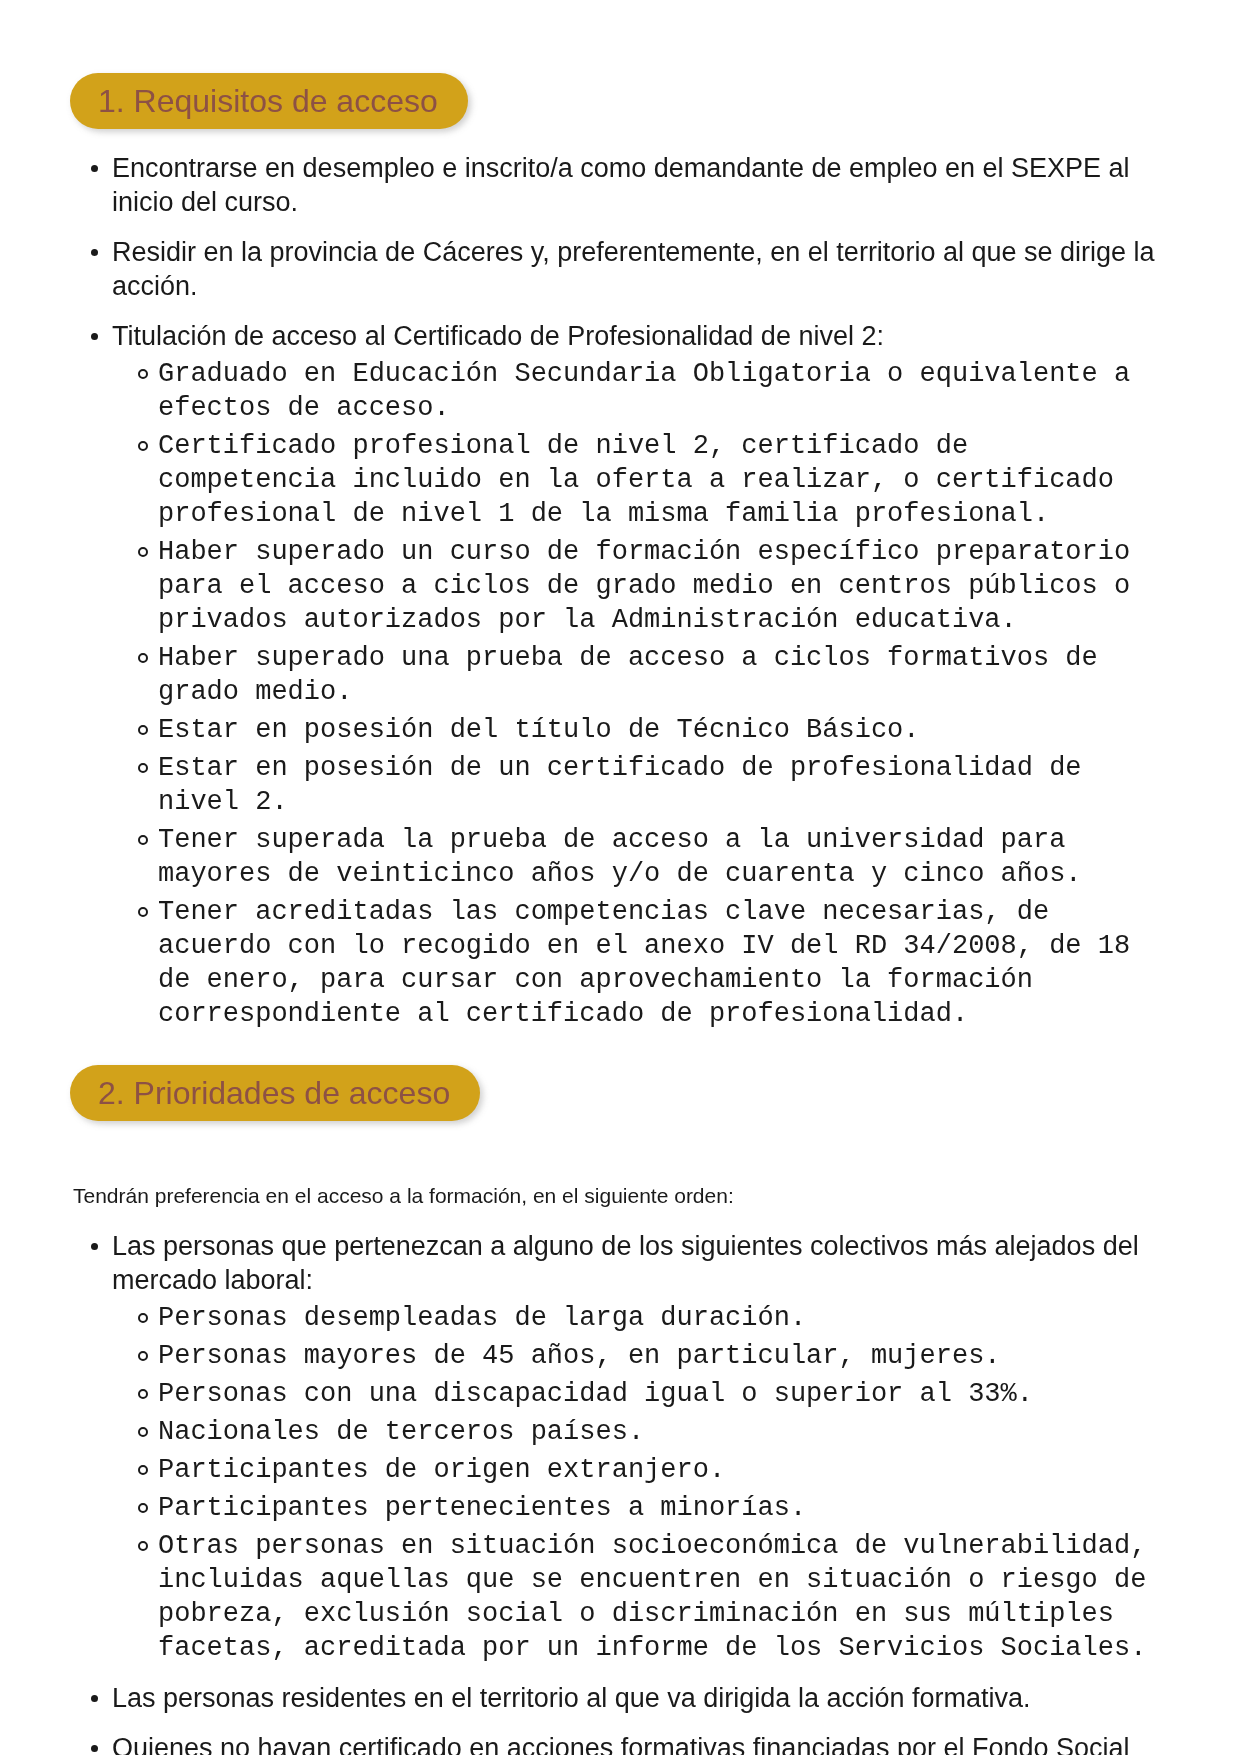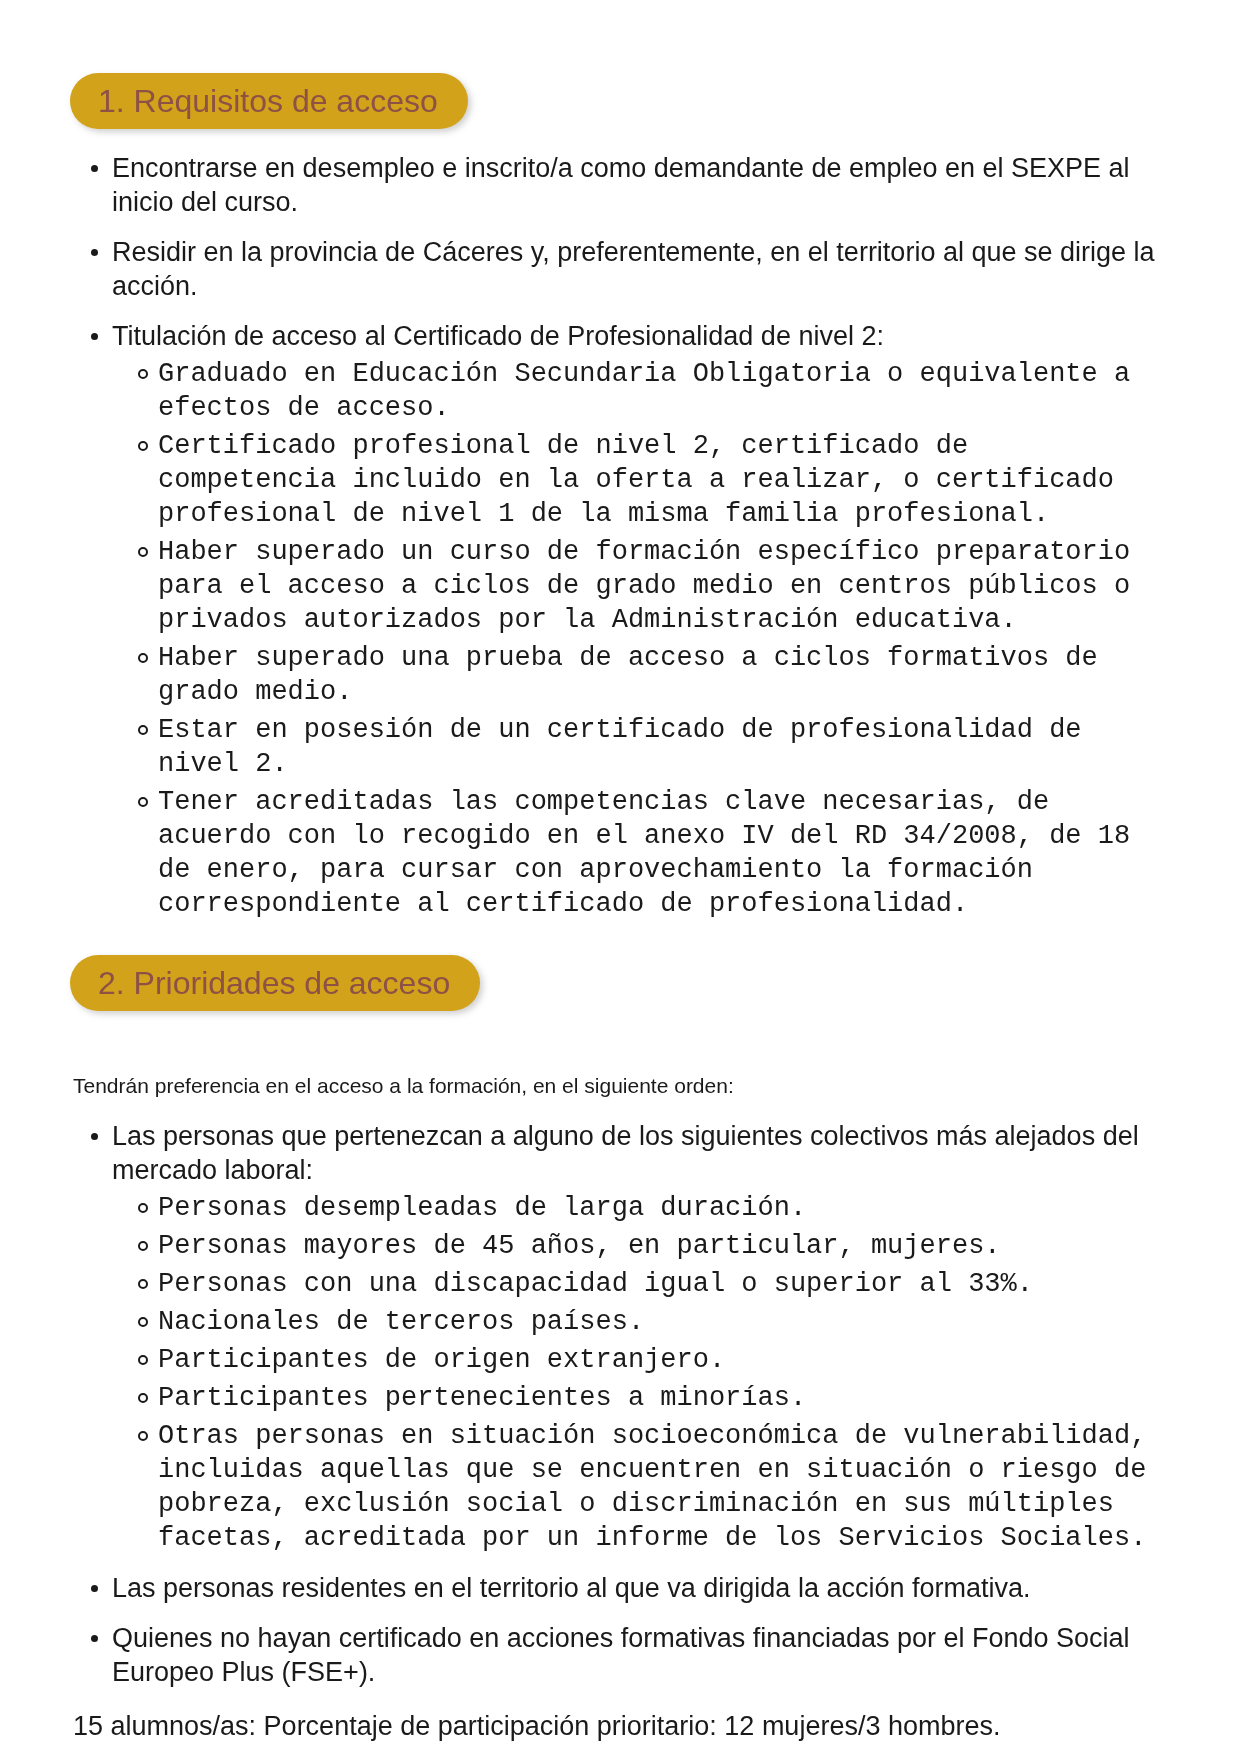--- a/index.html
+++ b/index.html
@@ -75,21 +75,23 @@
 <div class="page">
   <div class="content" id="sections-root">
       <section class="doc-section"><div class="badge">1. Requisitos de acceso</div><ul class="lvl1">
           <li><span>Encontrarse en desempleo e inscrito/a como demandante de empleo en el SEXPE al inicio del curso.</span></li>
           <li><span>Residir en la provincia de Cáceres y, preferentemente, en el territorio al que se dirige la acción.</span></li>
           <li><span>Titulación de acceso al Certificado de Profesionalidad de nivel 2:</span><ul class="lvl2">
               <li>Graduado en Educación Secundaria Obligatoria o equivalente a efectos de acceso.</li>
               <li>Certificado profesional de nivel 2, certificado de competencia incluido en la oferta a realizar, o certificado profesional de nivel 1 de la misma familia profesional.</li>
               <li>Haber superado un curso de formación específico preparatorio para el acceso a ciclos de grado medio en centros públicos o privados autorizados por la Administración educativa.</li>
               <li>Haber superado una prueba de acceso a ciclos formativos de grado medio.</li>
+              <li>Estar en posesión del título de Técnico Básico.</li>
               <li>Estar en posesión de un certificado de profesionalidad de nivel 2.</li>
+              <li>Tener superada la prueba de acceso a la universidad para mayores de veinticinco años y/o de cuarenta y cinco años.</li>
               <li>Tener acreditadas las competencias clave necesarias, de acuerdo con lo recogido en el anexo IV del RD 34/2008, de 18 de enero, para cursar con aprovechamiento la formación correspondiente al certificado de profesionalidad.</li>
             </ul></li>
         </ul></section>
       <section class="doc-section"><div class="badge">2. Prioridades de acceso</div><p class="intro">Tendrán preferencia en el acceso a la formación, en el siguiente orden:</p><ul class="lvl1">
           <li><span>Las personas que pertenezcan a alguno de los siguientes colectivos más alejados del mercado laboral:</span><ul class="lvl2">
               <li>Personas desempleadas de larga duración.</li>
               <li>Personas mayores de 45 años, en particular, mujeres.</li>
               <li>Personas con una discapacidad igual o superior al 33%.</li>
               <li>Nacionales de terceros países.</li>
               <li>Participantes de origen extranjero.</li>

